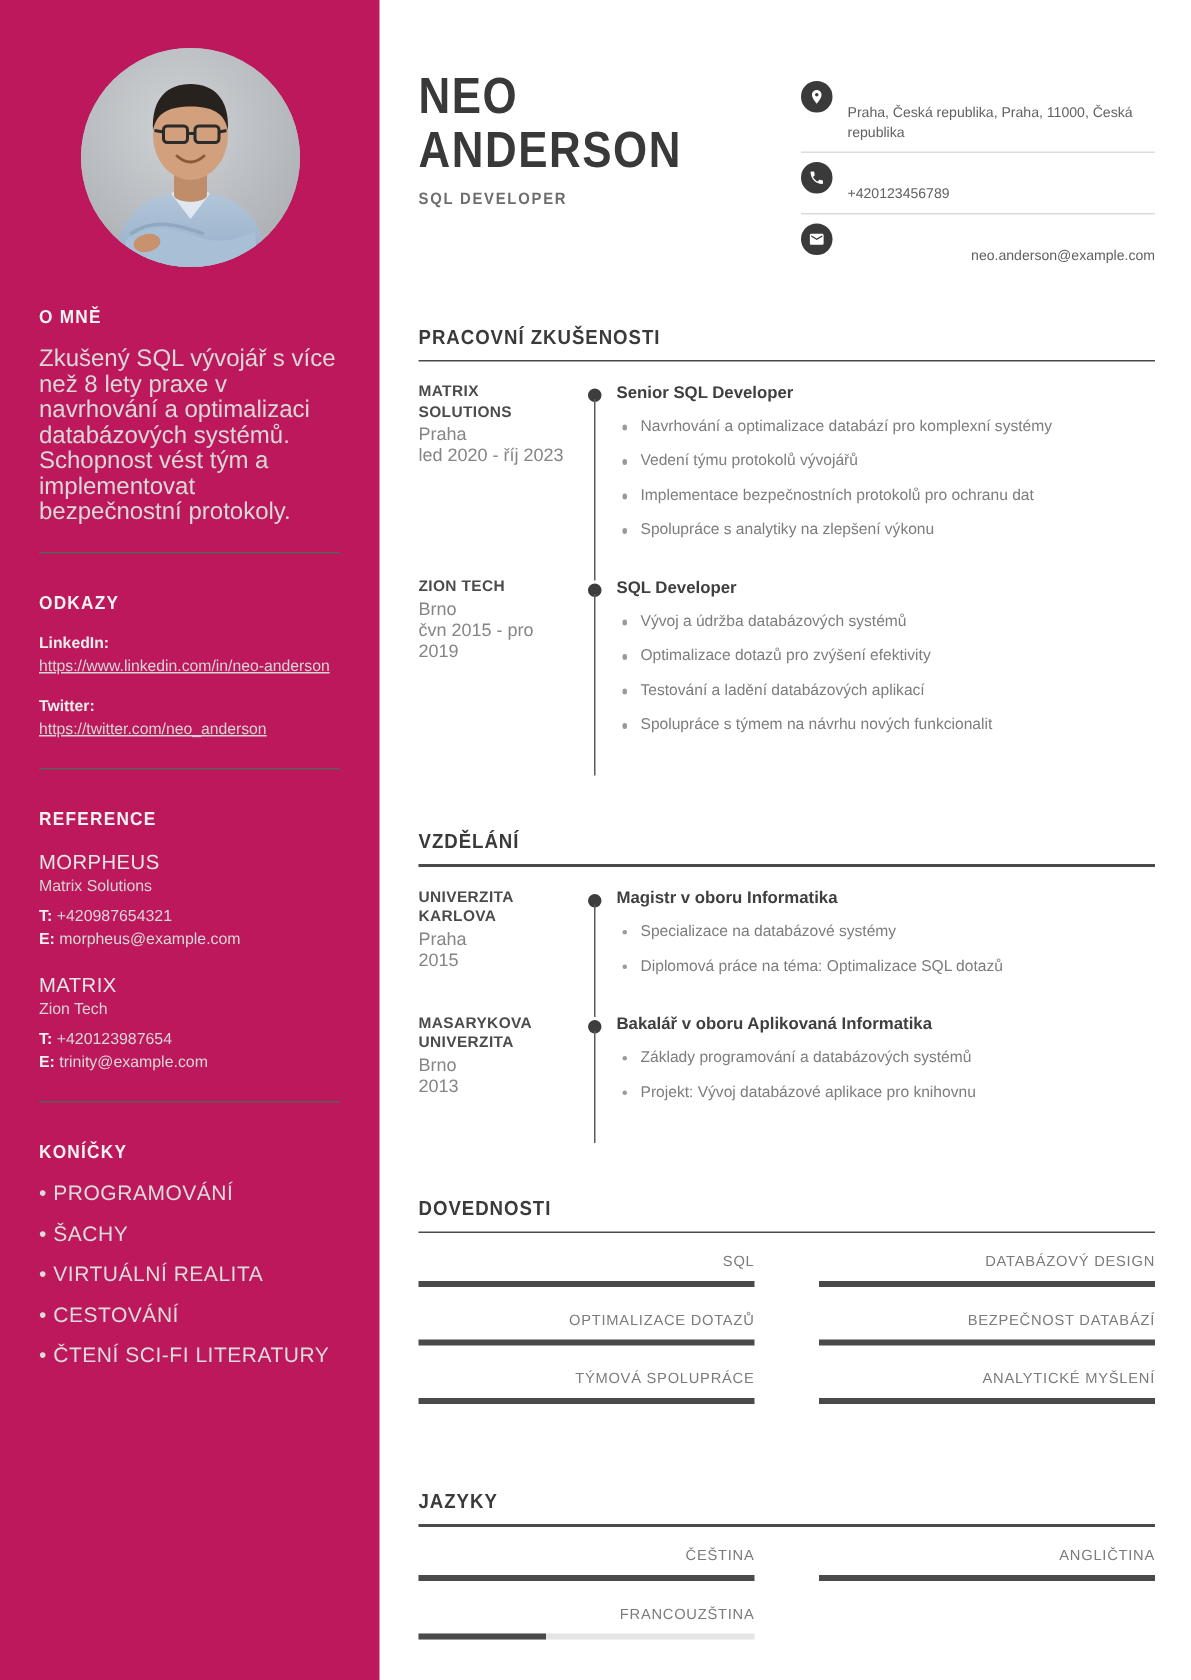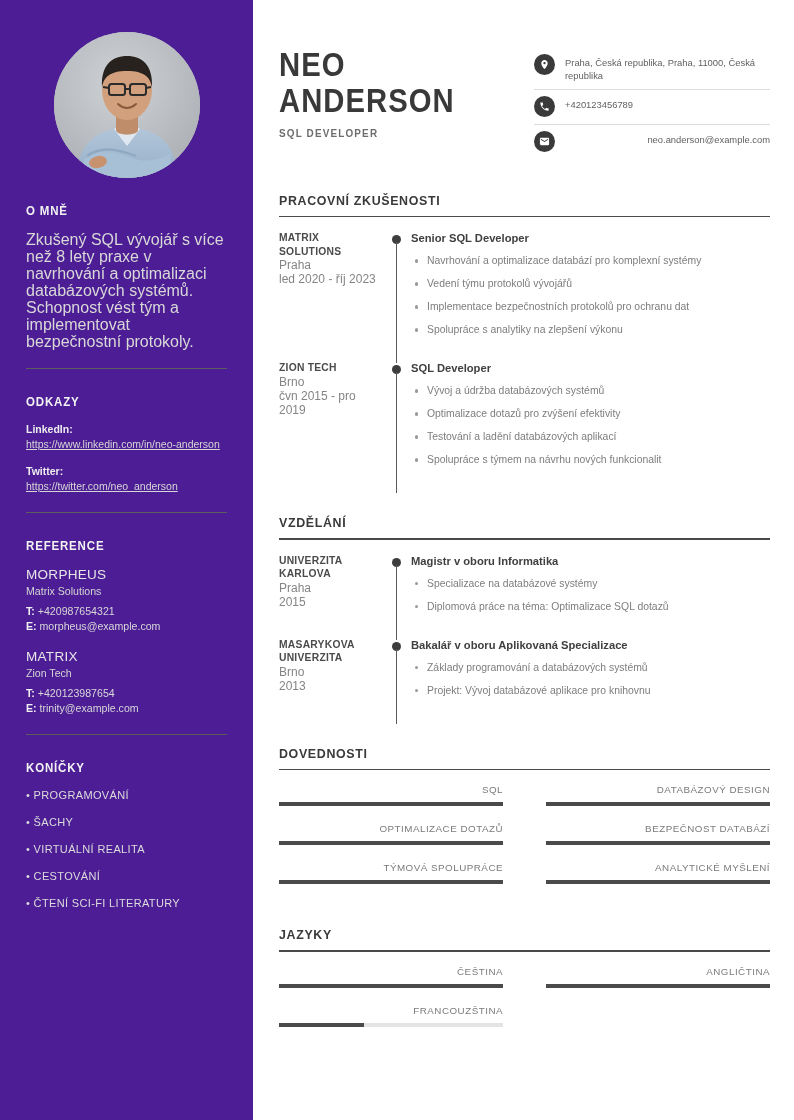--- a/index.html
+++ b/index.html
@@ -17,21 +17,21 @@
     width: 794px;
     height: 1120px;
     display: flex;
     background: #ffffff;
   }
 
   
   .sidebar {
     width: 253px;
     min-width: 253px;
-    background: #4c1d95;
+    background: #be185d;
     color: #e8e8e8;
     padding: 0 26px;
   }
 
   .photo-wrap {
     margin-top: 32px;
     display: flex;
     justify-content: center;
   }
   .photo {
@@ -100,21 +100,21 @@
     margin-bottom: 5px;
   }
   .ref-line {
     font-size: 10.6px;
     color: #d8d8d8;
     line-height: 15px;
   }
   .ref-line b { color: #f0f0f0; }
 
   .hobby-item {
-    font-size: 11px;
+    font-size: 14px;
     letter-spacing: 0.35px;
     color: #dcdcdc;
     line-height: 15px;
     margin-bottom: 12px;
   }
   .hobby-item:before { content: "• "; }
 
   
   .main {
     flex: 1;
@@ -170,39 +170,40 @@
     align-items: center;
     justify-content: center;
     margin-right: 10px;
   }
   .contact-icon svg { width: 11px; height: 11px; fill: #ffffff; }
   .contact-text {
     font-size: 9.4px;
     line-height: 13px;
     color: #616161;
     padding-top: 2px;
+    margin-top: 12px;
   }
 
   .sec-heading {
     font-family: "Liberation Sans Narrow", "Liberation Sans", sans-serif;
     font-size: 13.5px;
     font-weight: bold;
     color: #3a3a3a;
     letter-spacing: 0.7px;
     text-transform: uppercase;
     transform: scaleX(0.92);
     transform-origin: left center;
     padding-bottom: 8px;
   }
   .sec-rule {
     height: 1.4px;
     background: #4a4a4a;
     margin-bottom: 14px;
   }
-  .section { margin-top: 26px; }
+  .section { margin-top: 40px; }
   .section.first { margin-top: 34px; }
 
   
   .entry { display: flex; margin-bottom: 2px; }
   .entry-left { width: 110px; min-width: 110px; padding-right: 10px; }
   .org {
     font-size: 10.3px;
     font-weight: bold;
     color: #4b4b4b;
     letter-spacing: 0.25px;
@@ -511,21 +512,21 @@
         <div class="entry-left">
           <div class="org">MASARYKOVA UNIVERZITA</div>
           <div class="loc">Brno</div>
           <div class="dates">2013</div>
         </div>
         <div class="entry-mid">
           <span class="tl-dot"></span>
           <span class="tl-line"></span>
         </div>
         <div class="entry-right">
-          <div class="role">Bakalář v oboru Aplikovaná Specializace</div>
+          <div class="role">Bakalář v oboru Aplikovaná Informatika</div>
           <div class="bullet">Základy programování a databázových systémů</div>
           <div class="bullet">Projekt: Vývoj databázové aplikace pro knihovnu</div>
         </div>
       </div>
     </section>
 
     <section class="section">
       <div class="sec-heading">DOVEDNOSTI</div>
       <div class="sec-rule"></div>
       <div class="bar-grid">

